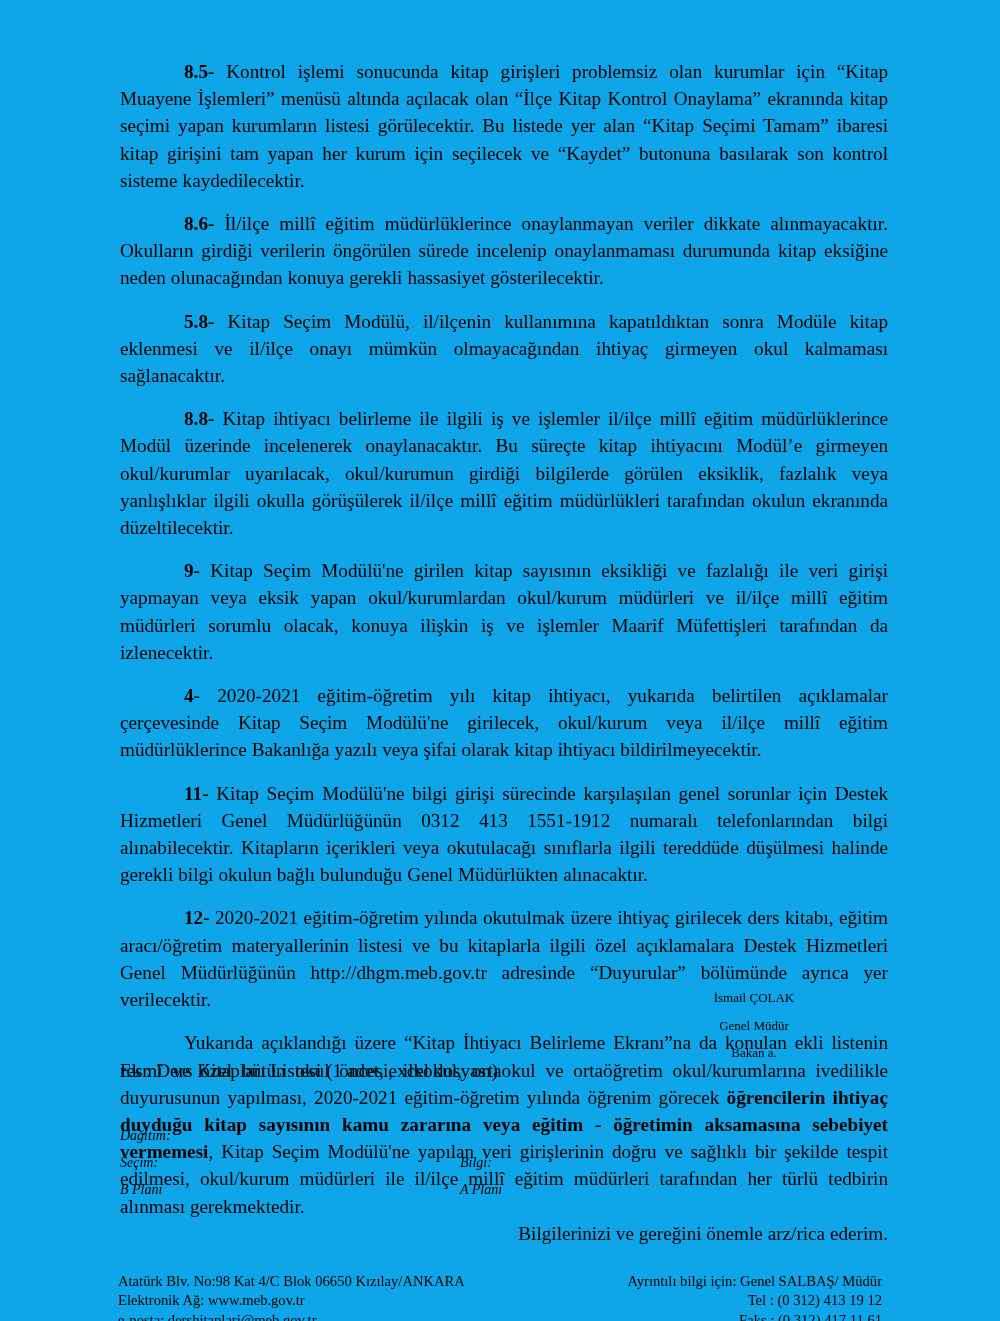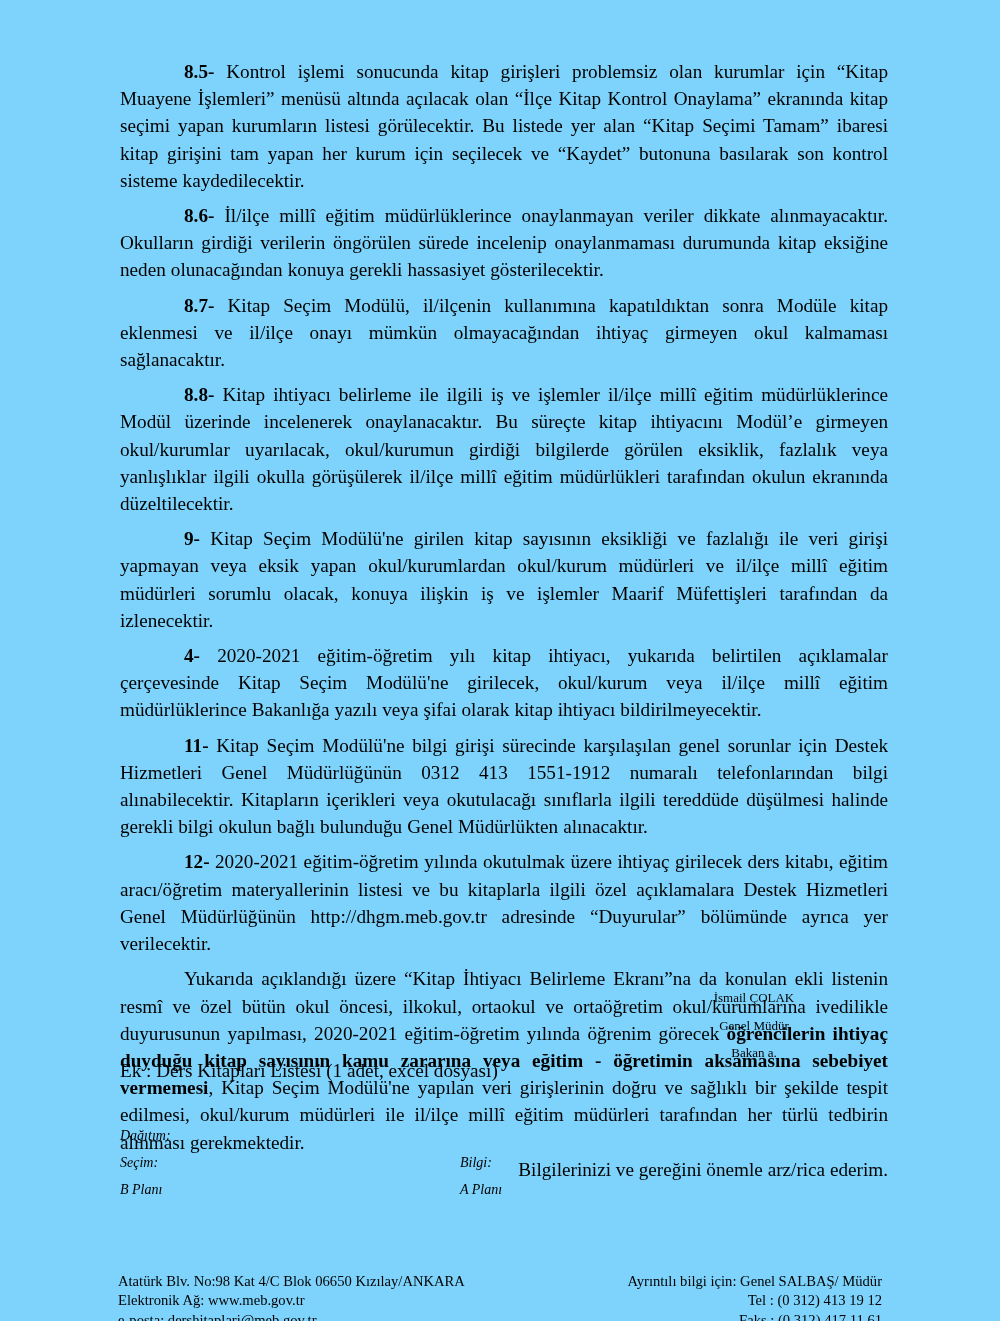--- a/index.html
+++ b/index.html
@@ -5,21 +5,21 @@
 <style>
   html, body {
     margin: 0;
     padding: 0;
     background: #ffffff;
   }
   .page {
     position: relative;
     width: 1000px;
     height: 1321px;
-    background: #7dd3fc;
+    background: #0ea5e9;
     overflow: hidden;
     font-family: "Liberation Serif", "DejaVu Serif", serif;
     color: #000000;
   }
   .body-area {
     position: absolute;
     left: 120px;
     top: 58px;
     width: 768px;
   }
@@ -27,21 +27,21 @@
     margin: 0 0 0 0;
     text-align: justify;
     text-justify: inter-word;
     text-indent: 64px;
     font-size: 19.2px;
     line-height: 27.2px;
     hyphens: none;
     word-spacing: 0.2px;
   }
   p.para + p.para {
-    margin-top: 8px;
+    margin-top: 16px;
   }
   .num {
     font-weight: bold;
   }
   .bold {
     font-weight: bold;
   }
   .closing {
     margin-top: 0;
     text-indent: 64px;
@@ -117,21 +117,21 @@
 <body>
 
 <div class="page">
 
   <div class="body-area">
 
     <p class="para"><span class="num">8.5-</span><span> Kontrol işlemi sonucunda kitap girişleri problemsiz olan kurumlar için “Kitap Muayene İşlemleri” menüsü altında açılacak olan “İlçe Kitap Kontrol Onaylama” ekranında kitap seçimi yapan kurumların listesi görülecektir. Bu listede yer alan “Kitap Seçimi Tamam” ibaresi kitap girişini tam yapan her kurum için seçilecek ve “Kaydet” butonuna basılarak son kontrol sisteme kaydedilecektir.</span></p>
 
     <p class="para"><span class="num">8.6-</span><span> İl/ilçe millî eğitim müdürlüklerince onaylanmayan veriler dikkate alınmayacaktır. Okulların girdiği verilerin öngörülen sürede incelenip onaylanmaması durumunda kitap eksiğine neden olunacağından konuya gerekli hassasiyet gösterilecektir.</span></p>
 
-    <p class="para"><span class="num">8.7-</span><span> Kitap Seçim Modülü, il/ilçenin kullanımına kapatıldıktan sonra Modüle kitap eklenmesi ve il/ilçe onayı mümkün olmayacağından ihtiyaç girmeyen okul kalmaması sağlanacaktır.</span></p>
+    <p class="para"><span class="num">5.8-</span><span> Kitap Seçim Modülü, il/ilçenin kullanımına kapatıldıktan sonra Modüle kitap eklenmesi ve il/ilçe onayı mümkün olmayacağından ihtiyaç girmeyen okul kalmaması sağlanacaktır.</span></p>
 
     <p class="para"><span class="num">8.8-</span><span> Kitap ihtiyacı belirleme ile ilgili iş ve işlemler il/ilçe millî eğitim müdürlüklerince Modül üzerinde incelenerek onaylanacaktır. Bu süreçte kitap ihtiyacını Modül’e girmeyen okul/kurumlar uyarılacak, okul/kurumun girdiği bilgilerde görülen eksiklik, fazlalık veya yanlışlıklar ilgili okulla görüşülerek il/ilçe millî eğitim müdürlükleri tarafından okulun ekranında düzeltilecektir.</span></p>
 
     <p class="para"><span class="num">9-</span><span> Kitap Seçim Modülü'ne girilen kitap sayısının eksikliği ve fazlalığı ile veri girişi yapmayan veya eksik yapan okul/kurumlardan okul/kurum müdürleri ve il/ilçe millî eğitim müdürleri sorumlu olacak, konuya ilişkin iş ve işlemler Maarif Müfettişleri tarafından da izlenecektir.</span></p>
 
     <p class="para"><span class="num">4-</span><span> 2020-2021 eğitim-öğretim yılı kitap ihtiyacı, yukarıda belirtilen açıklamalar çerçevesinde Kitap Seçim Modülü'ne girilecek, okul/kurum veya il/ilçe millî eğitim müdürlüklerince Bakanlığa yazılı veya şifai olarak kitap ihtiyacı bildirilmeyecektir.</span></p>
 
     <p class="para"><span class="num">11-</span><span> Kitap Seçim Modülü'ne bilgi girişi sürecinde karşılaşılan genel sorunlar için Destek Hizmetleri Genel Müdürlüğünün 0312 413 1551-1912 numaralı telefonlarından bilgi alınabilecektir. Kitapların içerikleri veya okutulacağı sınıflarla ilgili tereddüde düşülmesi halinde gerekli bilgi okulun bağlı bulunduğu Genel Müdürlükten alınacaktır.</span></p>
 
     <p class="para"><span class="num">12-</span><span> 2020-2021 eğitim-öğretim yılında okutulmak üzere ihtiyaç girilecek ders kitabı, eğitim aracı/öğretim materyallerinin listesi ve bu kitaplarla ilgili özel açıklamalara Destek Hizmetleri Genel Müdürlüğünün http://dhgm.meb.gov.tr adresinde “Duyurular” bölümünde ayrıca yer verilecektir.</span></p>

